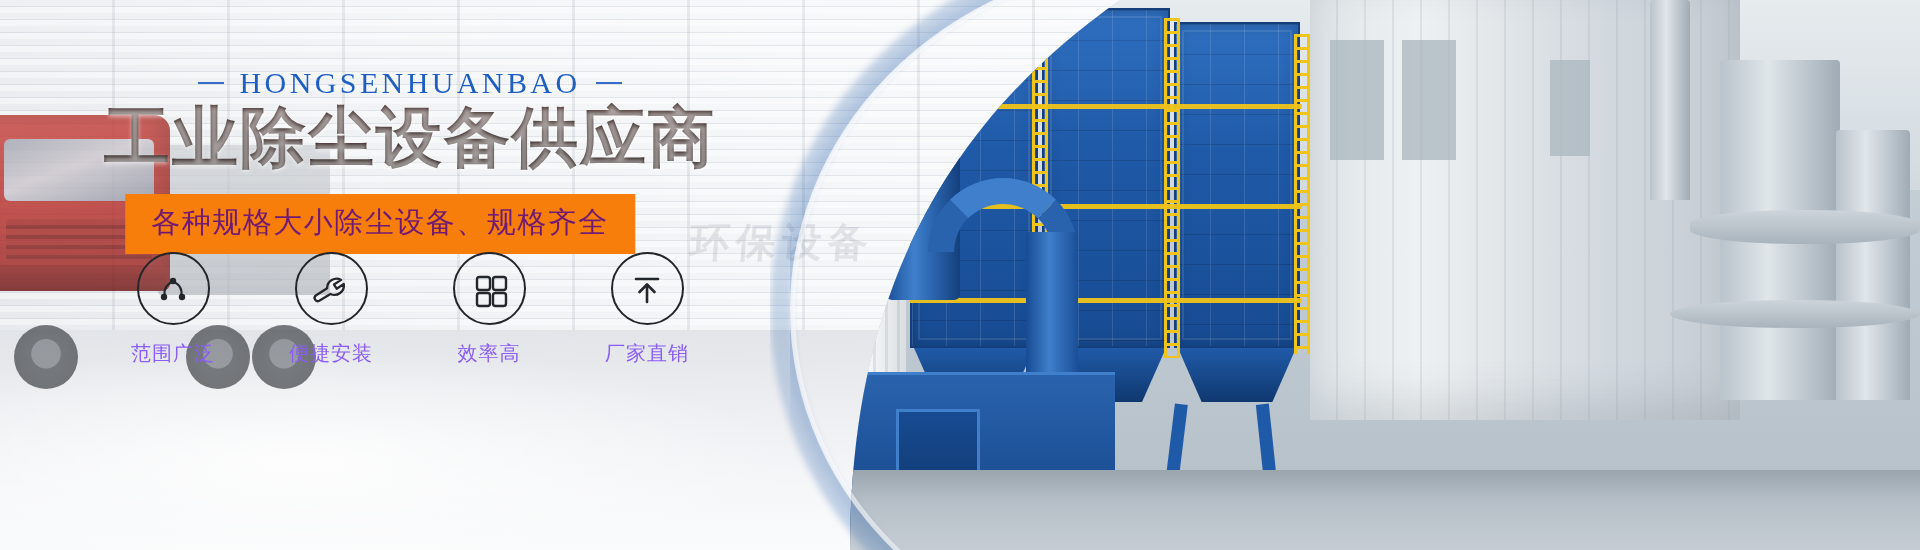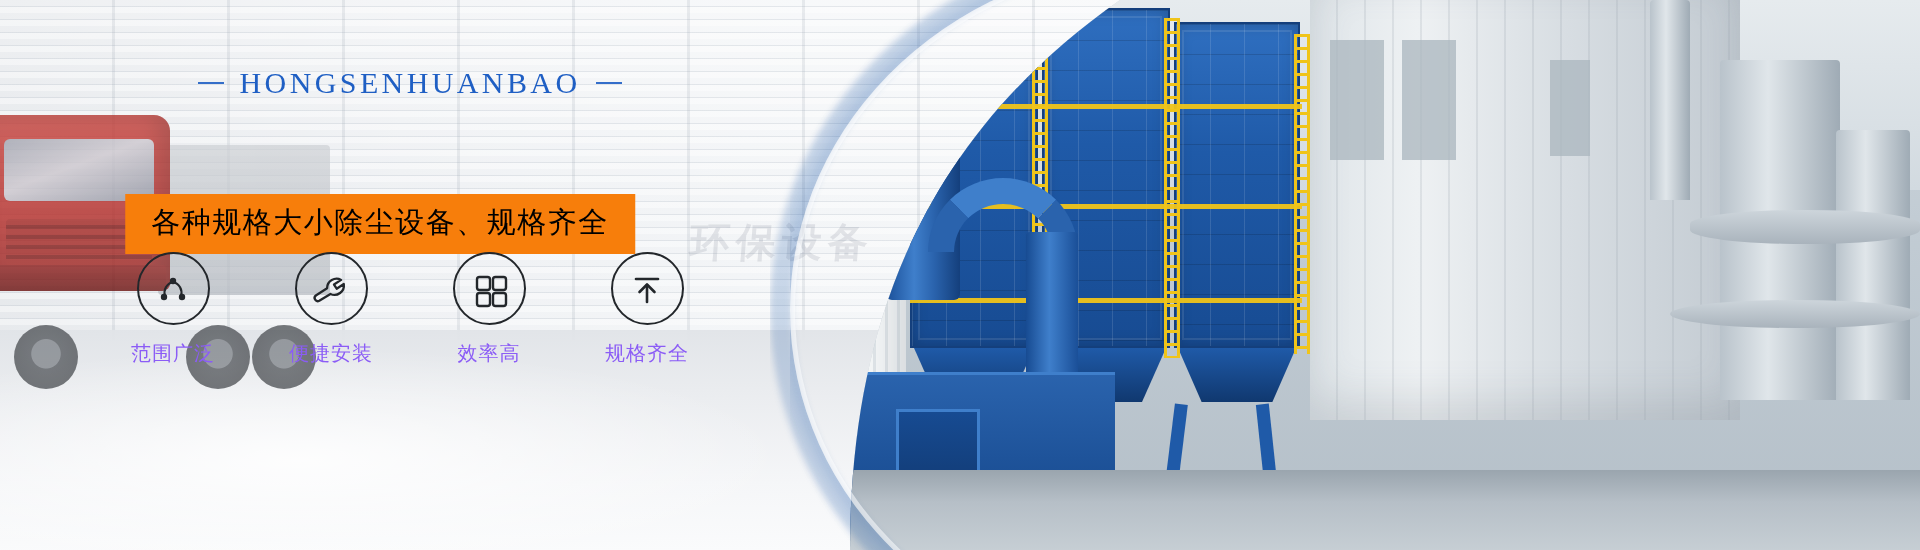--- a/index.html
+++ b/index.html
@@ -275,21 +275,21 @@
 
   .subbar {
     position:absolute; top:194px; left:50%; transform:translateX(-50%);
     margin-left:-50px;
     background:#f77e0b;
     padding:9px 26px 11px 26px;
     white-space:nowrap;
   }
   .subbar span {
     font-family:"DejaVu Sans", sans-serif;
-    font-size:29px; color:#000000; letter-spacing:1.5px; font-weight:400;
+    font-size:29px; color:#701a75; letter-spacing:1.5px; font-weight:400;
   }
 
   .features {
     position:absolute; top:252px; left:0; width:820px;
     display:flex; justify-content:center; gap:48px;
   }
   .feature { width:110px; display:flex; flex-direction:column; align-items:center; }
   .feature .circle {
     width:73px; height:73px; border-radius:50%;
     border:2.5px solid #23272b;
@@ -400,20 +400,21 @@
   <div class="arc-stroke"></div>
 
   <div class="content">
 
     <div class="eyebrow">
       <span class="dash"></span>
       <span class="etext">HONGSENHUANBAO</span>
       <span class="dash"></span>
     </div>
 
+    <div class="headline">工业除尘设备供应商</div>
 
     <div class="subbar">
       <span>各种规格大小除尘设备、规格齐全</span>
     </div>
 
     <div class="features">
 
       <div class="feature">
         <div class="circle">
           <svg width="40" height="40" viewBox="0 0 40 40" aria-hidden="true">
@@ -448,20 +449,20 @@
       </div>
 
       <div class="feature">
         <div class="circle">
           <svg width="40" height="40" viewBox="0 0 40 40" aria-hidden="true">
             <line x1="9" y1="10" x2="31" y2="10" stroke="#23272b" stroke-width="2.6" stroke-linecap="round"></line>
             <line x1="20" y1="16" x2="20" y2="33" stroke="#23272b" stroke-width="2.6" stroke-linecap="round"></line>
             <path d="M12.5 23 L20 15.5 L27.5 23" fill="none" stroke="#23272b" stroke-width="2.6" stroke-linecap="round" stroke-linejoin="round"></path>
           </svg>
         </div>
-        <div class="flabel">规格齐全</div>
+        <div class="flabel">厂家直销</div>
       </div>
 
     </div>
 
   </div>
 
 </div>
 
 </body></html>

